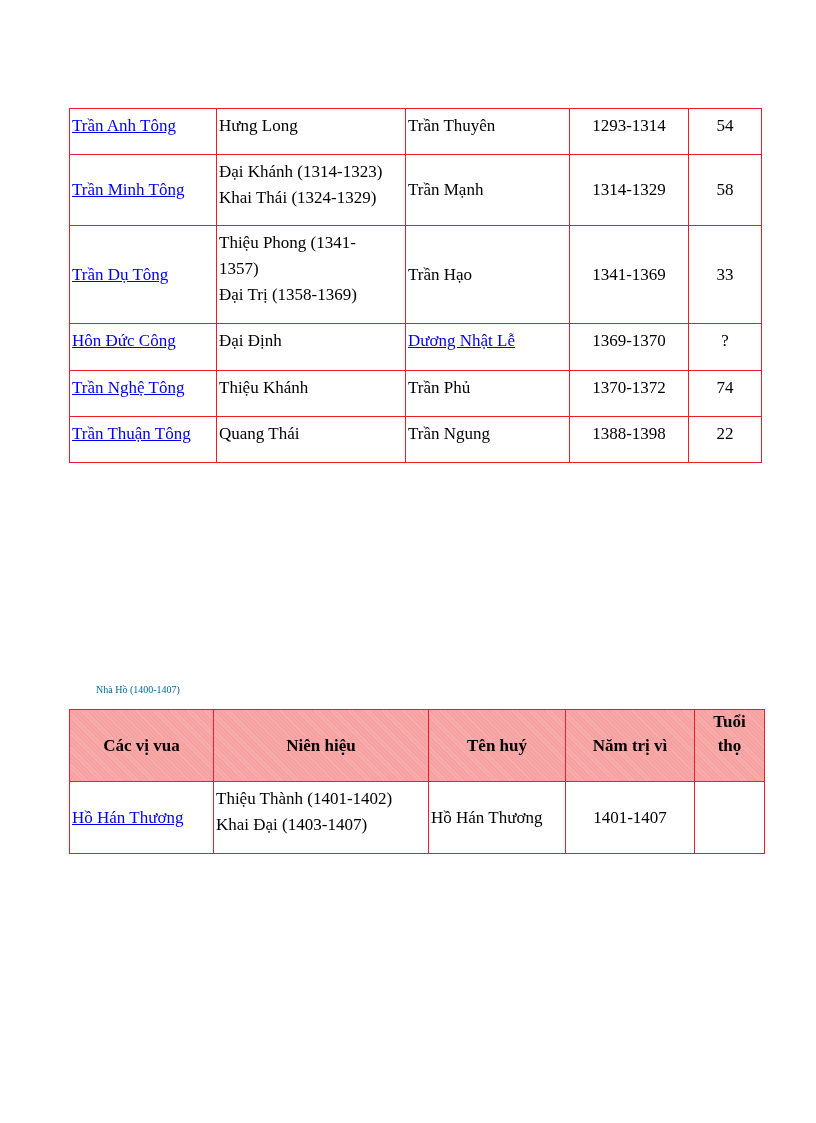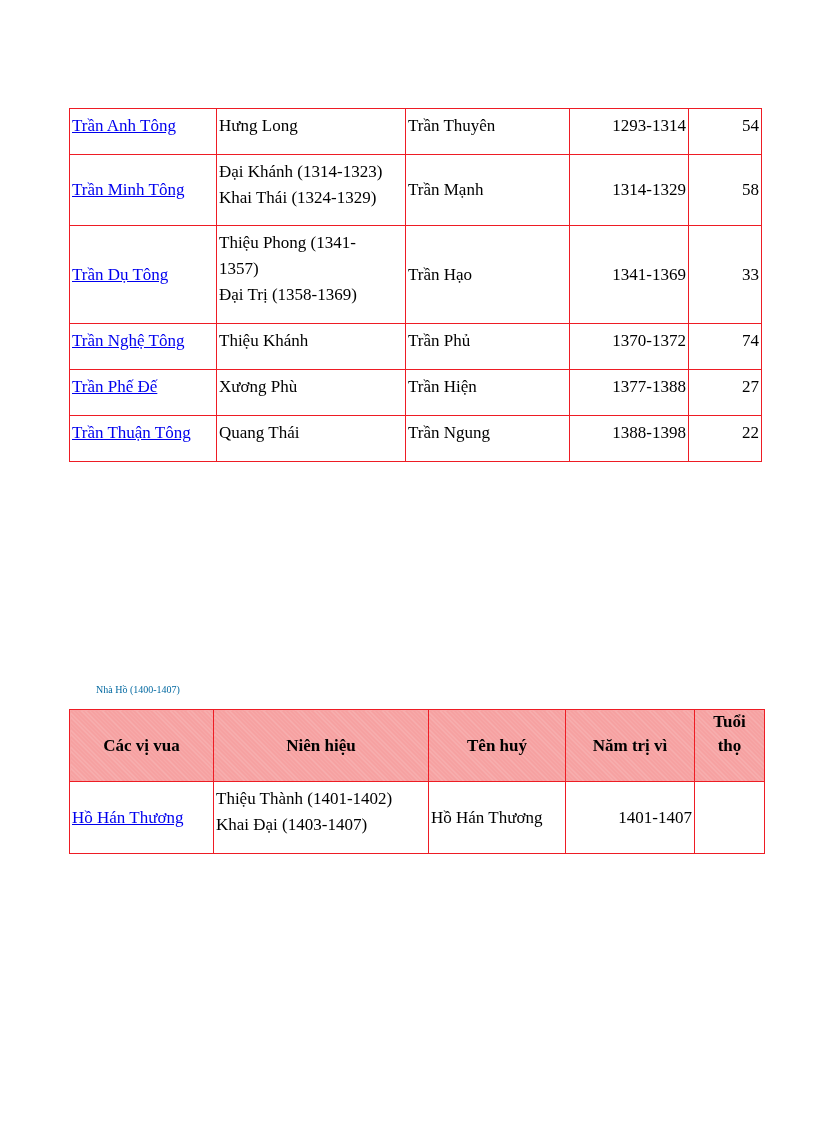--- a/index.html
+++ b/index.html
@@ -1,21 +1,21 @@
 <!DOCTYPE html>
 <html><head>
 <meta charset="utf-8">
 <style>
   html, body { margin: 0; padding: 0; background: #ffffff; }
   body { width: 816px; height: 1123px; position: relative; overflow: hidden;
          font-family: "Liberation Serif", "DejaVu Serif", serif; color: #000; }
   table { border-collapse: collapse; position: absolute; table-layout: fixed; }
   td, th { border: 1px solid #ee1c24; font-size: 17px; line-height: 26px; vertical-align: middle; padding: 0 2px; }
   td.top { vertical-align: top; padding-top: 4px; }
-  td.c { text-align: right; }
+  td.c { text-align: center; }
   a.link { color: #0000ee; text-decoration: underline; cursor: pointer; }
   #t1 { left: 69px; top: 108px; }
   #t2 { left: 69px; top: 709px; }
   #t2 th { background-color: #f6a0a0;
     background-image: repeating-linear-gradient(45deg, rgba(255,255,255,0.18) 0 1px, transparent 1px 3px);
     font-weight: bold; font-size: 17px; text-align: center; line-height: 24px; }
   .caption { position: absolute; left: 96px; top: 684px; font-size: 10px; color: #0369a1; }
   .line { display: block; }
 </style>
 </head>
@@ -53,37 +53,37 @@
       <td><a class="link">Trần Dụ Tông</a></td>
       <td class="top">
           <span class="line">Thiệu Phong (1341-</span>
           <span class="line">1357)</span>
           <span class="line">Đại Trị (1358-1369)</span>
         </td>
       <td>Trần Hạo</td>
       <td class="c">1341-1369</td>
       <td class="c">33</td>
     </tr>
+    <tr style="height:47px">
+      <td class="top"><a class="link">Hôn Đức Công</a></td>
+      <td class="top">
+          <span class="line">Đại Định</span>
+        </td>
+      <td class="top"><a class="link">Dương Nhật Lễ</a></td>
+      <td class="top c">1369-1370</td>
+      <td class="top c">?</td>
+    </tr>
     <tr style="height:46px">
       <td class="top"><a class="link">Trần Nghệ Tông</a></td>
       <td class="top">
           <span class="line">Thiệu Khánh</span>
         </td>
       <td class="top">Trần Phủ</td>
       <td class="top c">1370-1372</td>
       <td class="top c">74</td>
-    </tr>
-    <tr style="height:46px">
-      <td class="top"><a class="link">Trần Phế Đế</a></td>
-      <td class="top">
-          <span class="line">Xương Phù</span>
-        </td>
-      <td class="top">Trần Hiện</td>
-      <td class="top c">1377-1388</td>
-      <td class="top c">27</td>
     </tr>
     <tr style="height:46px">
       <td class="top"><a class="link">Trần Thuận Tông</a></td>
       <td class="top">
           <span class="line">Quang Thái</span>
         </td>
       <td class="top">Trần Ngung</td>
       <td class="top c">1388-1398</td>
       <td class="top c">22</td>
     </tr>

